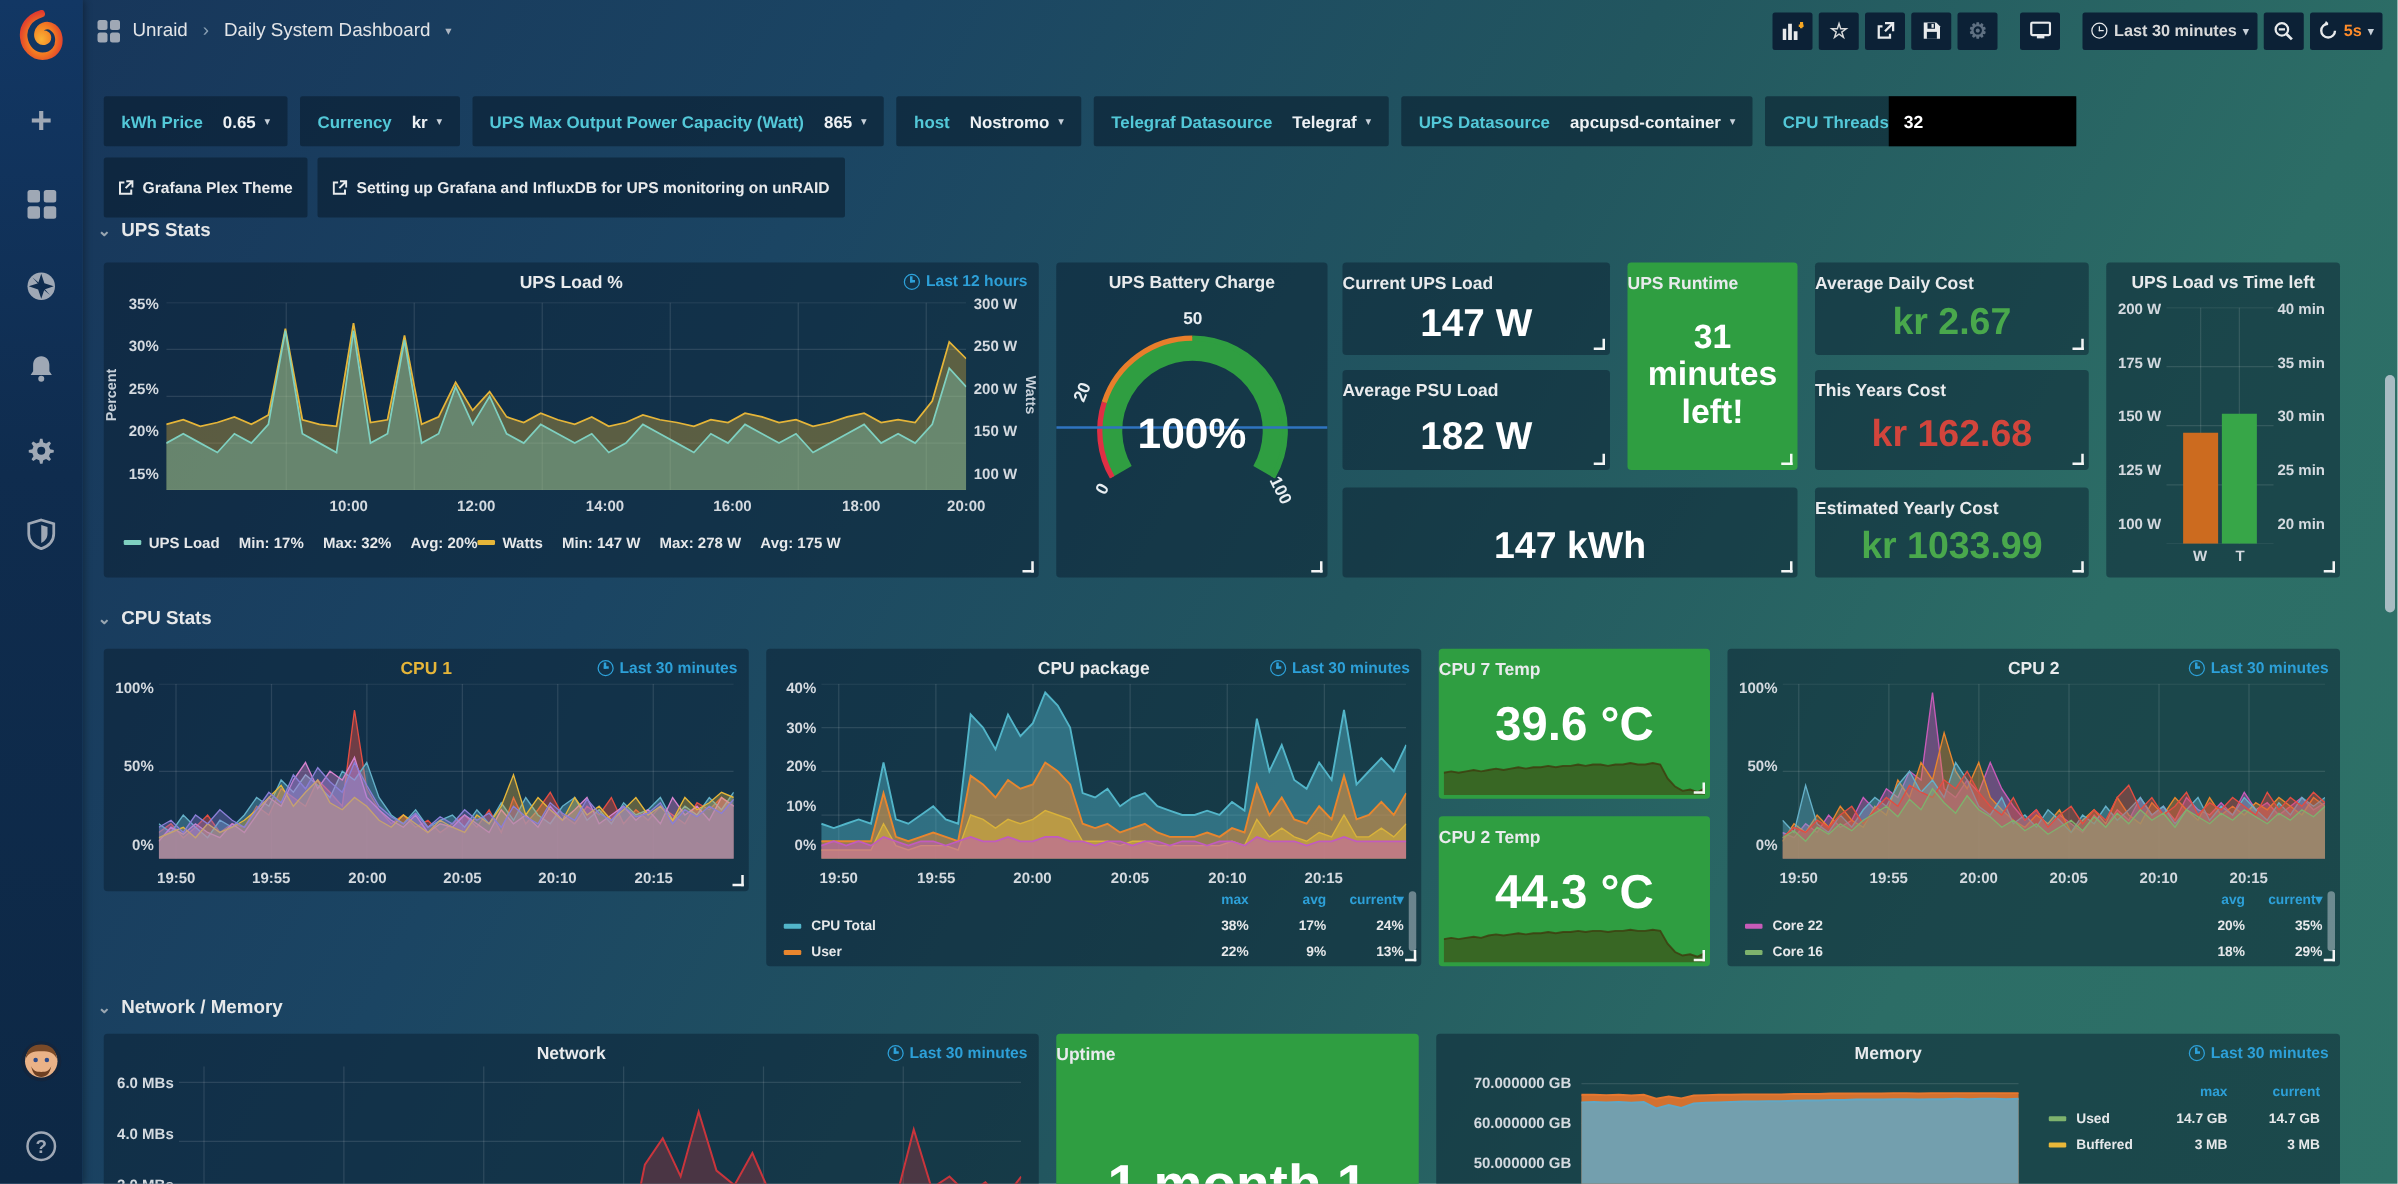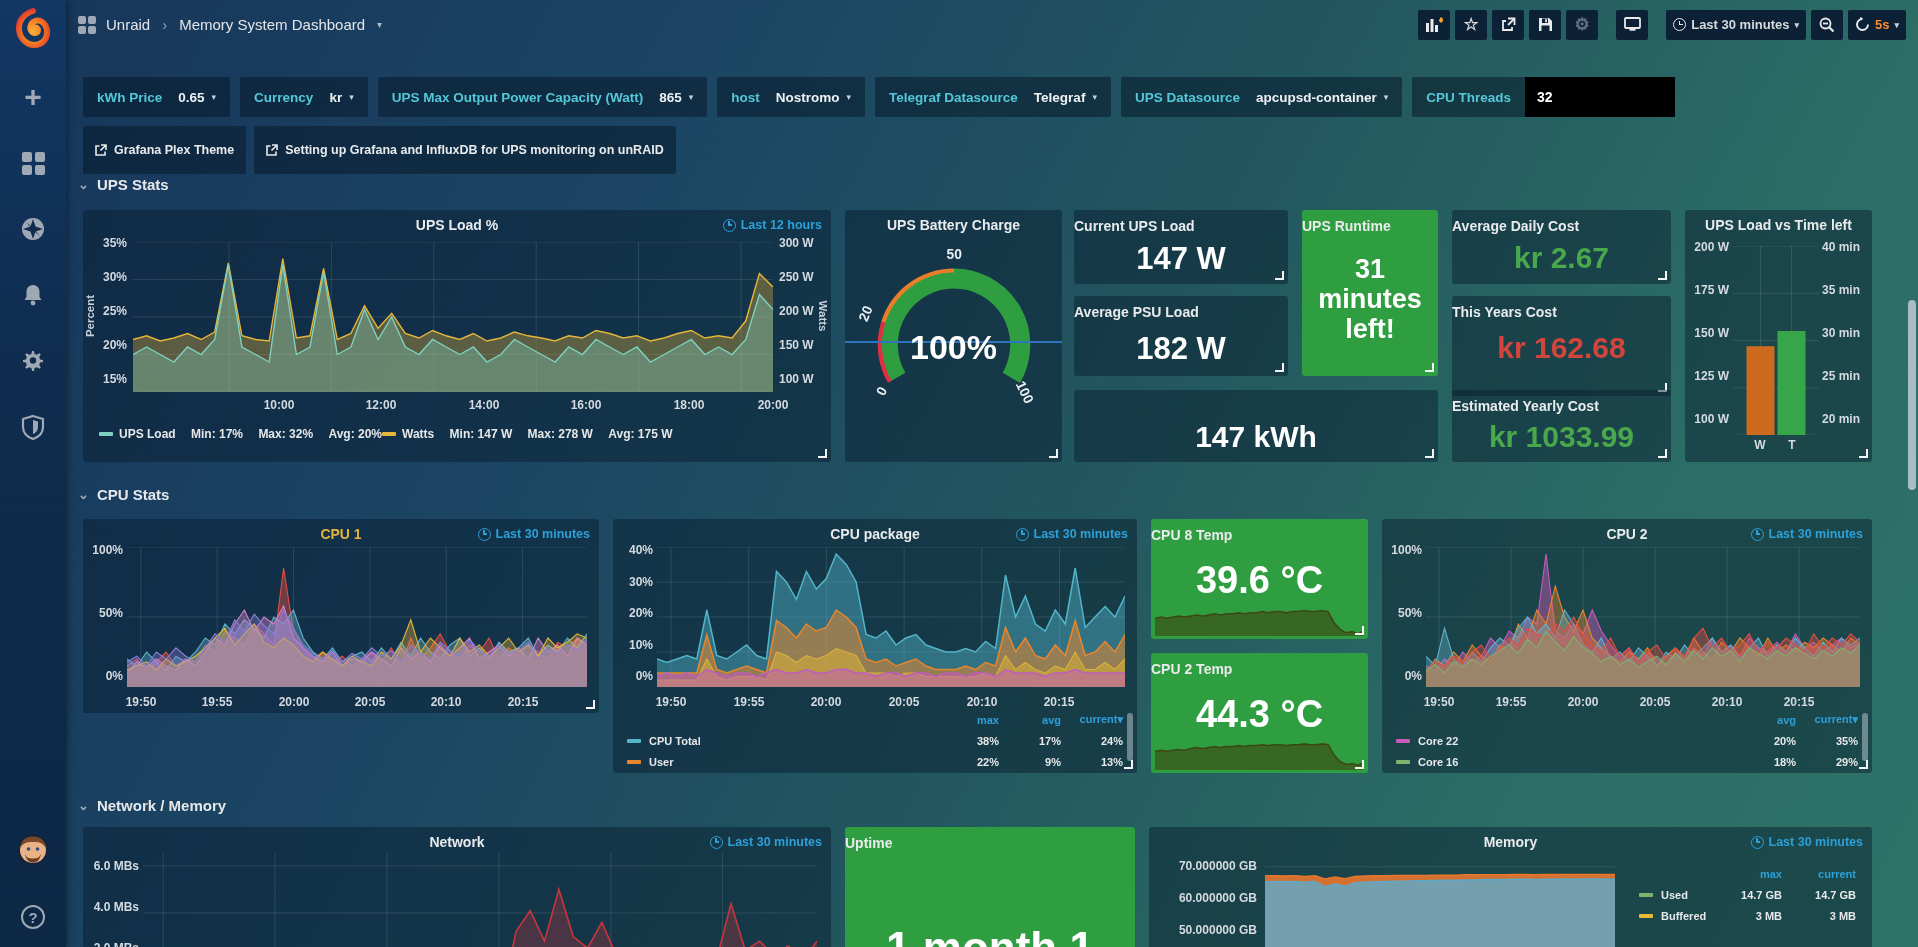--- a/index.html
+++ b/index.html
@@ -38,21 +38,21 @@
   .orange { color:#ff8c2a; }
   .caret-s { font-size:9px; color:#c7d0d9; }
   
   .dash { position:absolute; left:66px; top:49px; width:1852px; height:898px; }
   .vars { position:absolute; left:17px; top:28px; display:flex; gap:10px; }
   .varbox { height:40px; background:rgba(8,26,42,.55); border-radius:2px; display:flex; align-items:center; padding:0 14px; cursor:pointer; }
   .var-label { color:#53c8d8; font-weight:bold; font-size:13.5px; }
   .var-value { color:#eef1f4; font-weight:bold; font-size:13.5px; margin-left:16px; }
   .varbox .caret-s { margin-left:7px; }
   .varbox.input-box { padding-right:0; }
-  .var-input { width:150px; height:40px; margin-left:14px; background:#000; border:none; color:#fff; font-size:14px; font-weight:bold; padding:0 12px; font-family:"Liberation Sans",sans-serif; }
+  .var-input { width:150px; height:40px; margin-left:0; background:#000; border:none; color:#fff; font-size:14px; font-weight:bold; padding:0 12px; font-family:"Liberation Sans",sans-serif; }
   .links { position:absolute; left:17px; top:77px; display:flex; gap:8px; }
   .linkbtn { height:48px; background:rgba(8,26,42,.55); border-radius:2px; display:flex; align-items:center; gap:7px; padding:0 12px; font-size:12.5px; font-weight:bold; color:#e8eaec; cursor:pointer; }
   .section-h { position:absolute; display:flex; align-items:center; gap:8px; font-size:15px; font-weight:bold; color:#e6e8ea; cursor:pointer; }
   .section-h .chev { color:#9aa7b2; font-size:13px; }
   
   .panel { position:absolute; background:rgba(8,28,44,.47); border-radius:3px; overflow:hidden; }
   .panel.green { background:#2f9e41; }
   .rz::after { content:""; position:absolute; right:4px; bottom:4px; width:7px; height:7px; border-right:2px solid #fff; border-bottom:2px solid #fff; opacity:.95; }
   .ptitle { text-align:center; font-weight:bold; font-size:14px; color:#e9ebed; padding-top:7px; cursor:pointer; }
   .ptime { position:absolute; right:9px; top:8px; color:#2da0d8; font-size:12.5px; font-weight:bold; display:flex; align-items:center; gap:5px; cursor:pointer; }
@@ -156,21 +156,21 @@
 <div class="navbar">
   <div class="crumb">
     <span class="grid-ic" style="grid-template-columns:8px 8px;grid-template-rows:8px 8px;gap:2px;">
         <i></i>
         <i></i>
         <i></i>
         <i></i>
       </span>
     <span>Unraid</span>
     <span class="sep">›</span>
-    <span>Memory System Dashboard</span>
+    <span>Daily System Dashboard</span>
     <span class="caret">▾</span>
   </div>
   <div class="nav-right">
     <div class="nbtn">
       <svg width="17" height="15" viewBox="0 0 17 15">
           <rect x="0" y="6" width="3" height="9" fill="#e8eaec"></rect>
           <rect x="4.5" y="2" width="3" height="13" fill="#e8eaec"></rect>
           <rect x="9" y="8" width="3" height="7" fill="#e8eaec"></rect>
           <path d="M13 3.5 L15 3.5 L15 1.5 L16.5 1.5 M15 3.5 L15 5.5 M15 3.5 L17 3.5 M13 3.5 Z" stroke="#f5a623" stroke-width="2" fill="none"></path>
         </svg>
@@ -367,21 +367,21 @@
     <div class="stat-title">UPS Runtime</div>
     <div class="stat-value" style="top:44px; font-size:27px; line-height:1.12; padding:0 6px;">31 minutes left!</div>
   </div>
   <div class="panel rz" style="left:1008px; top:341px; width:364px; height:72px;">
     <div class="stat-value" style="top:30px; font-size:30px;">147 kWh</div>
   </div>
   <div class="panel rz" style="left:1386px; top:161px; width:219px; height:74px;">
     <div class="stat-title">Average Daily Cost</div>
     <div class="stat-value val-green" style="top:31px; font-size:30px;">kr  2.67</div>
   </div>
-  <div class="panel rz" style="left:1386px; top:247px; width:219px; height:100px;">
+  <div class="panel rz" style="left:1386px; top:247px; width:219px; height:80px;">
     <div class="stat-title">This Years Cost</div>
     <div class="stat-value val-red" style="top:35px; font-size:30px;">kr  162.68</div>
   </div>
   <div class="panel rz" style="left:1386px; top:341px; width:219px; height:72px;">
     <div class="stat-title">Estimated Yearly Cost</div>
     <div class="stat-value val-green" style="top:30px; font-size:30px;">kr  1033.99</div>
   </div>
 
   <div class="panel rz" style="left:1619px; top:161px; width:187px; height:252px;">
     <div class="ptitle">UPS Load vs Time left</div>
@@ -544,21 +544,21 @@
           </span>
           <span class="cell">22%</span>
           <span class="cell">9%</span>
           <span class="cell">13%</span>
         </div>
     </div>
     <div class="scrollpill" style="right:4px; top:194px; height:48px;"></div>
   </div>
 
   <div class="panel green rz" style="left:1085px; top:470px; width:217px; height:120px;">
-    <div class="stat-title">CPU 8 Temp</div>
+    <div class="stat-title">CPU 7 Temp</div>
     <div class="stat-value" style="top:40px; font-size:38px;">39.6 °C</div>
     <svg class="chart" width="209" height="30" style="left:4px; top:87px;">
         <path d="M0.0,12.2L6.0,11.1L11.9,12.2L17.9,11.1L23.9,10.0L29.9,11.1L35.8,10.0L41.8,8.9L47.8,10.0L53.7,8.9L59.7,7.8L65.7,8.9L71.7,7.8L77.6,7.8L83.6,6.7L89.6,7.8L95.5,6.7L101.5,6.7L107.5,5.6L113.5,6.7L119.4,5.6L125.4,5.6L131.4,6.7L137.3,5.6L143.3,5.6L149.3,4.4L155.3,5.6L161.2,5.6L167.2,4.4L173.2,5.6L179.1,16.7L185.1,23.3L191.1,26.7L197.1,25.6L203.0,27.8L209.0,24.4L209,30L0,30Z" fill="#3f3a0c" fill-opacity="0.55" stroke="none"></path>
         <path d="M0.0,12.2L6.0,11.1L11.9,12.2L17.9,11.1L23.9,10.0L29.9,11.1L35.8,10.0L41.8,8.9L47.8,10.0L53.7,8.9L59.7,7.8L65.7,8.9L71.7,7.8L77.6,7.8L83.6,6.7L89.6,7.8L95.5,6.7L101.5,6.7L107.5,5.6L113.5,6.7L119.4,5.6L125.4,5.6L131.4,6.7L137.3,5.6L143.3,5.6L149.3,4.4L155.3,5.6L161.2,5.6L167.2,4.4L173.2,5.6L179.1,16.7L185.1,23.3L191.1,26.7L197.1,25.6L203.0,27.8L209.0,24.4" fill="none" stroke="#3f3a0c" stroke-width="1.5" stroke-opacity="0.8"></path>
       </svg>
   </div>
   <div class="panel green rz" style="left:1085px; top:604px; width:217px; height:120px;">
     <div class="stat-title">CPU 2 Temp</div>
     <div class="stat-value" style="top:40px; font-size:38px;">44.3 °C</div>
     <svg class="chart" width="209" height="30" style="left:4px; top:87px;">

